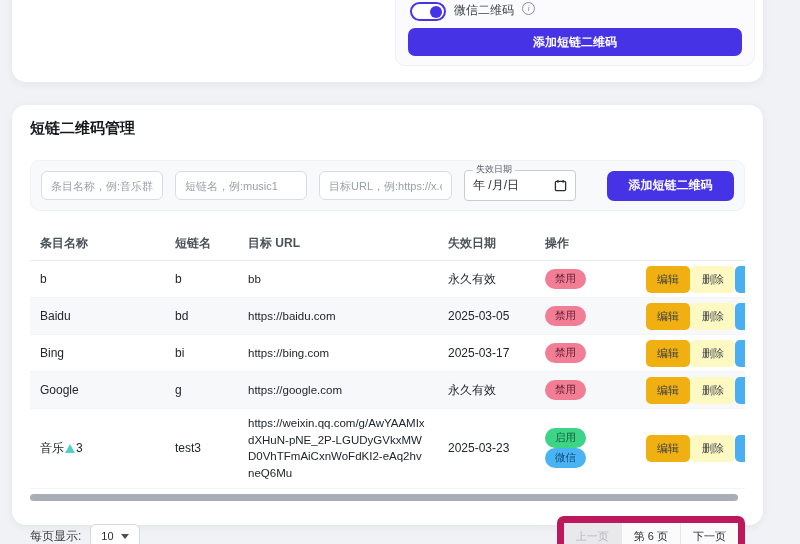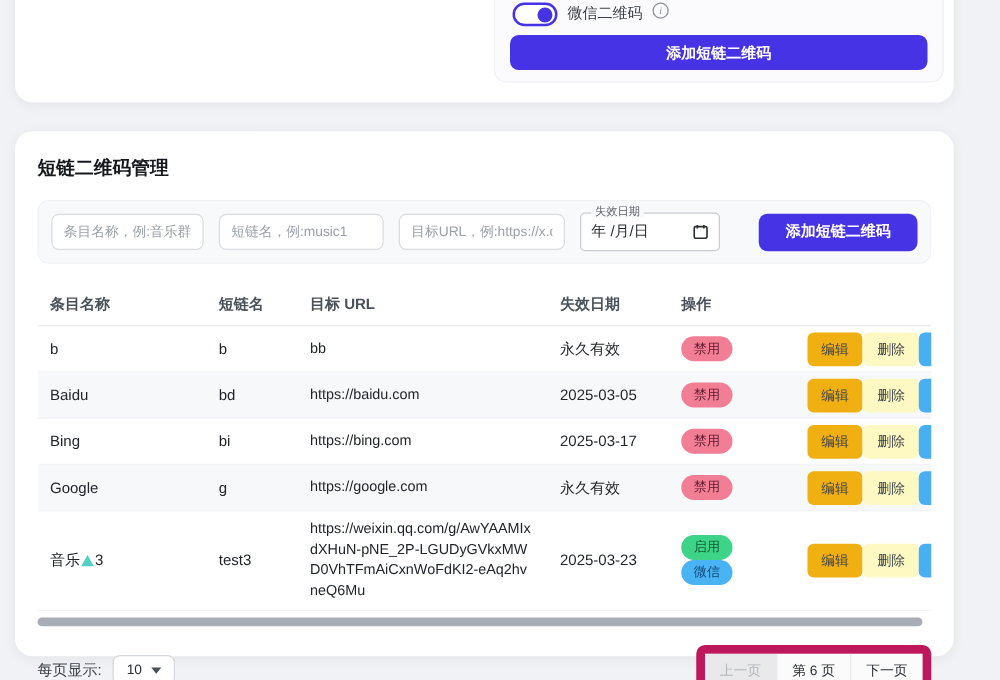--- a/index.html
+++ b/index.html
@@ -40,21 +40,21 @@
   .btn-primary {
     background:#4733e6; color:#fff; border:none; border-radius:7px;
     font-size:12px; font-weight:bold; cursor:pointer;
     display:flex; align-items:center; justify-content:center;
     font-family:"Liberation Sans", sans-serif;
   }
   #add-btn-top { position:absolute; left:12px; right:12px; top:41px; height:28px; }
 
   
   #card-main { top:105px; height:420px; padding:14px 18px; }
-  .card-header { display:flex; align-items:center; justify-content:space-between; height:30px; }
+  .card-header { display:flex; align-items:flex-start; justify-content:space-between; height:30px; }
   .page-title { font-size:15px; font-weight:bold; color:#15181c; }
   .tabs {
     display:flex; align-items:stretch; background:#f2f3f5;
     border:1px solid #ececef; border-radius:9px; padding:3px; gap:2px;
   }
   .tab {
     display:flex; align-items:center; gap:5px; padding:5px 11px;
     border-radius:6px; font-size:11px; color:#34383d; cursor:pointer;
     background:transparent;
   }

